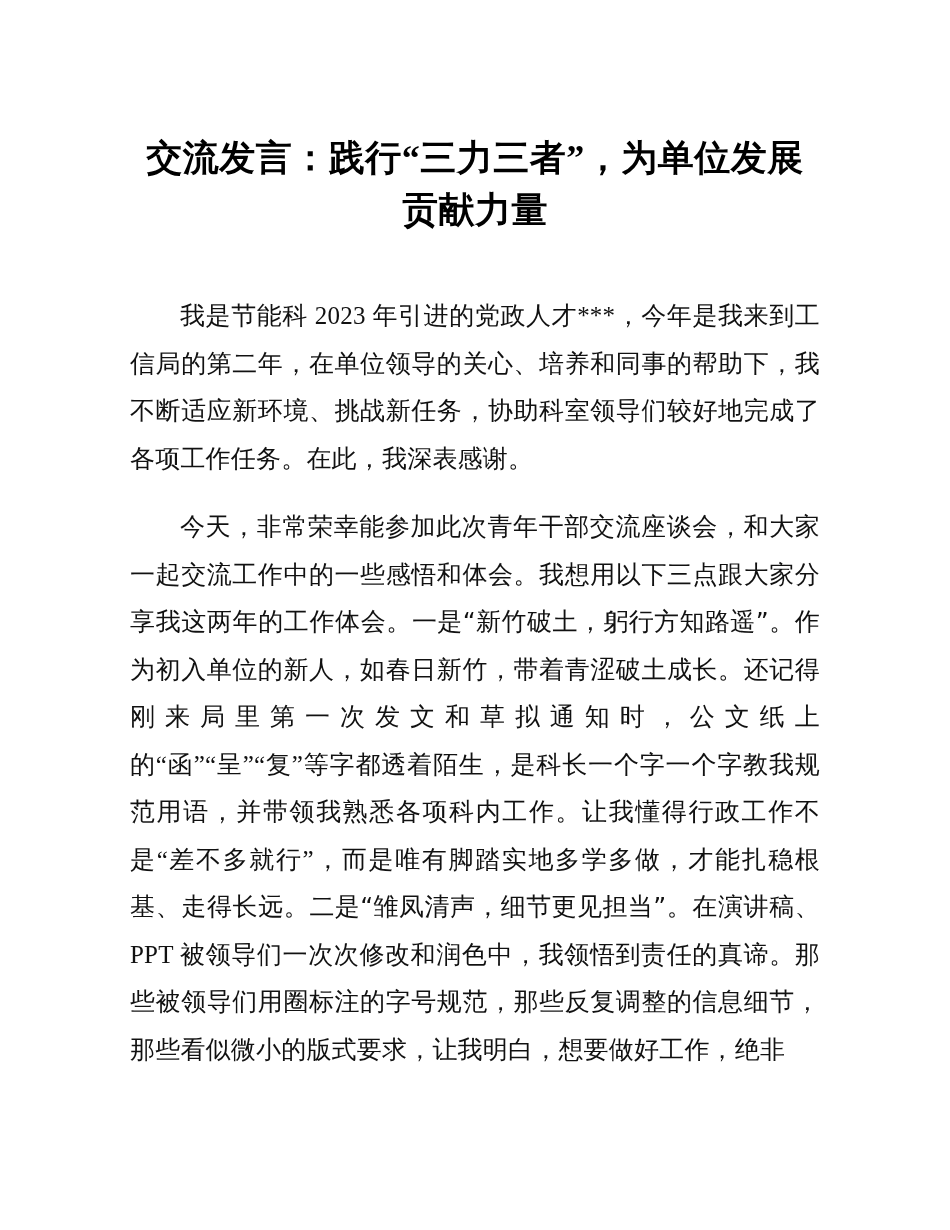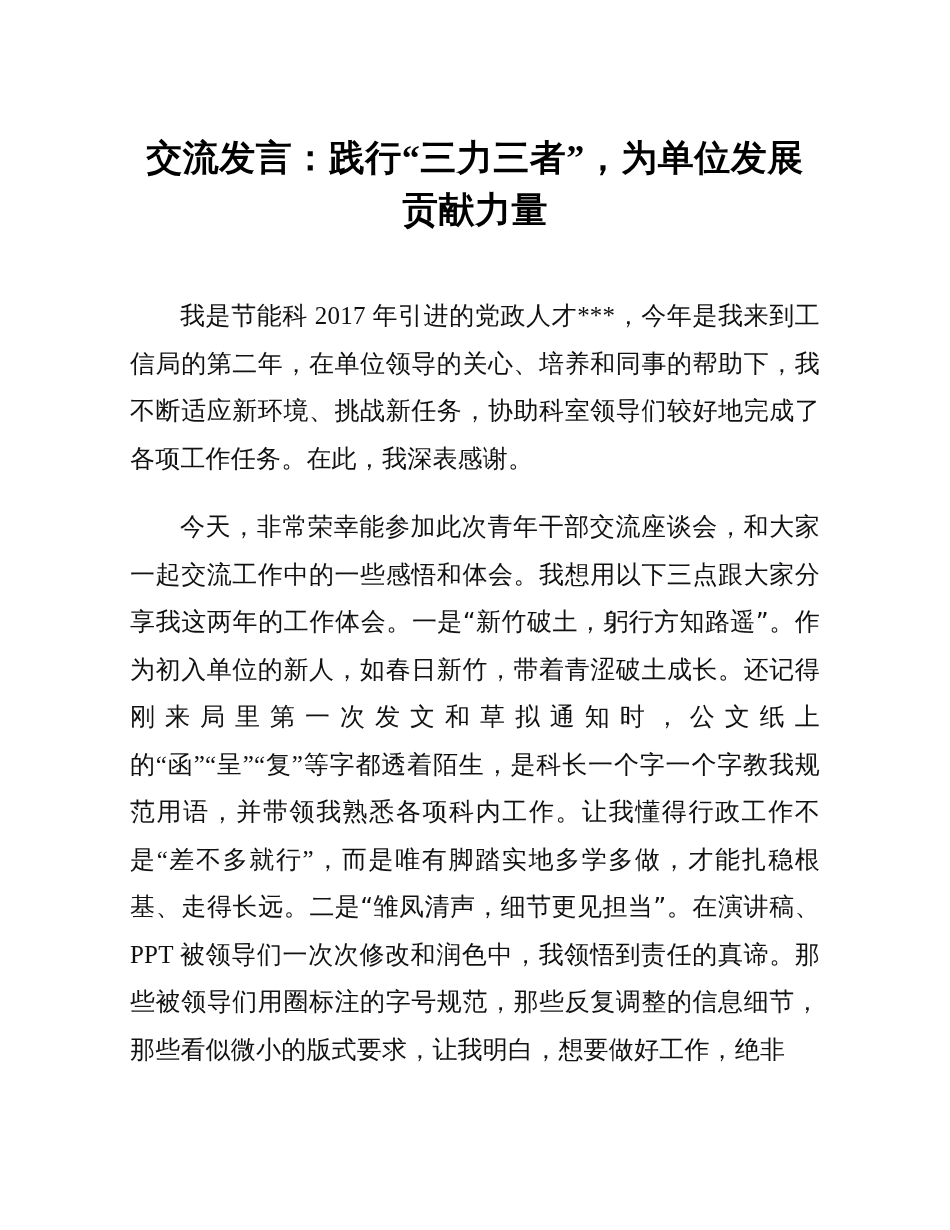--- a/index.html
+++ b/index.html
@@ -69,19 +69,19 @@
 </head>
 <body>
 
 <div id="page">
 
   <h1 id="doc-title">交流发言：践行“三力三者”，为单位发展
 贡献力量</h1>
 
   <div id="body-block">
 
-    <p class="para" id="para-1"><span>我是节能科 2017 年引进的党政人才***，今年是我来到工信局的第二年，在单位领导的关心、培养和同事的帮助下，我不断适应新环境、挑战新任务，协助科室领导们较好地完成了各项工作任务。在此，我深表感谢。</span></p>
+    <p class="para" id="para-1"><span>我是节能科 2023 年引进的党政人才***，今年是我来到工信局的第二年，在单位领导的关心、培养和同事的帮助下，我不断适应新环境、挑战新任务，协助科室领导们较好地完成了各项工作任务。在此，我深表感谢。</span></p>
 
     <p class="para" id="para-2"><span>今天，非常荣幸能参加此次青年干部交流座谈会，和大家一起交流工作中的一些感悟和体会。我想用以下三点跟大家分享我这两年的工作体会。</span><span class="emph">一是“新竹破土，躬行方知路遥”</span><span>。作为初入单位的新人，如春日新竹，带着青涩破土成长。还记得刚来局里第一次发文和草拟通知时，公文纸上的“函”</span><span>“呈”“复”等字都透着陌生，是科长一个字一个字教我规范用语，并带领我熟悉各项科内工作。让我懂得行政工作不是“差不多就行”，而是唯有脚踏实地多学多做，才能扎稳根基、走得长远。</span><span class="emph">二是“雏凤清声，细节更见担当”</span><span>。在演讲稿、PPT 被领导们一次次修改和润色中，我领悟到责任的真谛。那些被领导们用圈标注的字号规范，那些反复调整的信息细节，那些看似微小的版式要求，让我明白，想要做好工作，绝非</span></p>
 
   </div>
 
 </div>
 
 </body></html>

